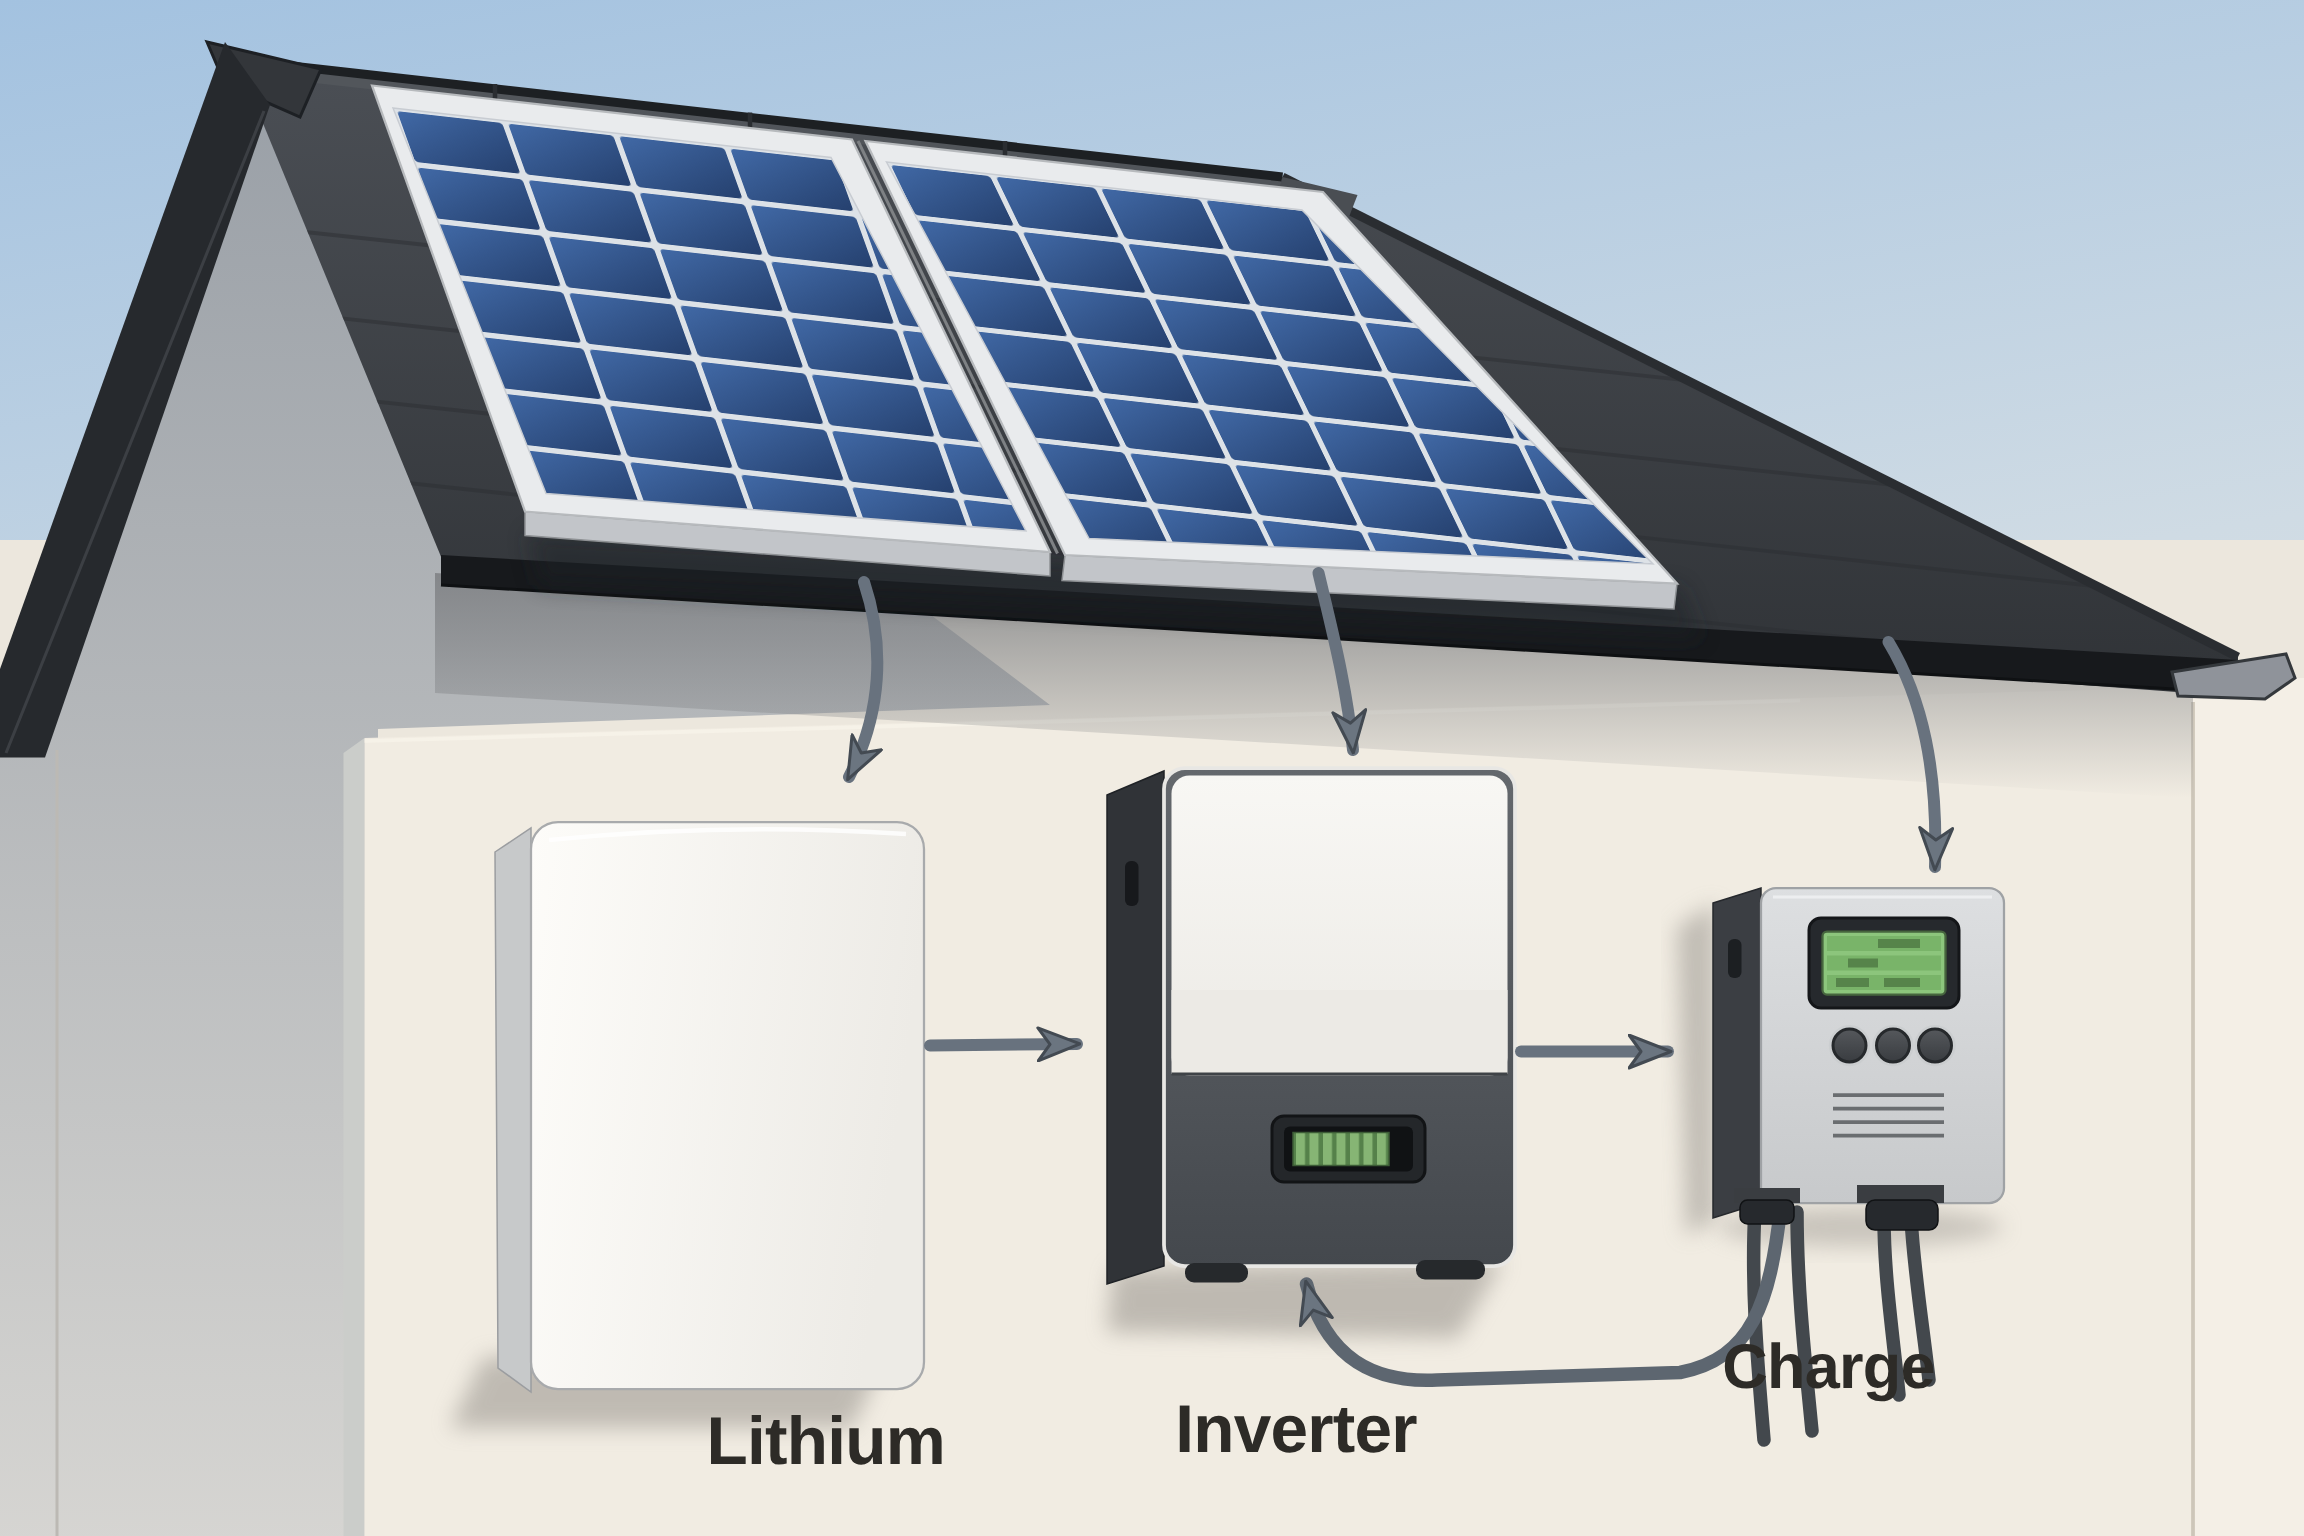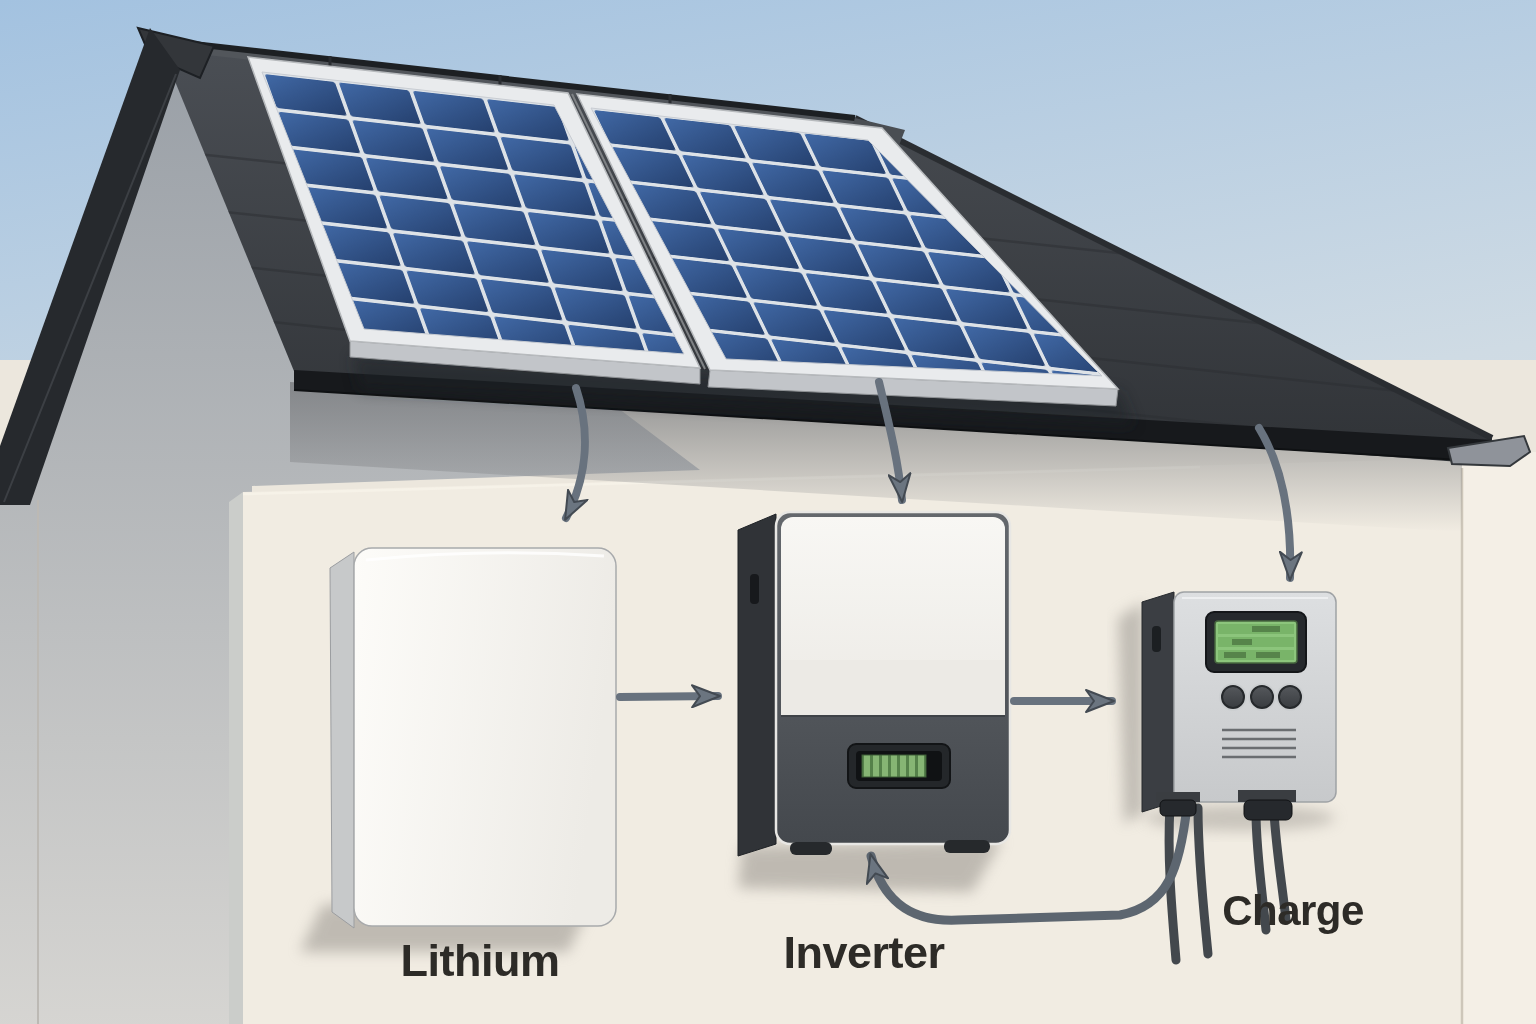--- a/index.html
+++ b/index.html
@@ -1,23 +1,23 @@
 <!DOCTYPE html>
 <html><head>
 <meta charset="utf-8">
 <style>
   html,body{margin:0;padding:0;background:#888;}
   .stage{position:relative;width:1536px;height:1024px;overflow:hidden;
          font-family:"Liberation Sans",sans-serif;}
   .stage svg{position:absolute;left:0;top:0;}
   .diagram-label{position:absolute;color:#2d2b27;font-weight:600;
                  text-align:center;letter-spacing:-0.5px;line-height:1.04;}
-  .label-battery{left:330px;top:938px;width:300px;font-size:45px;}
+  .label-battery{left:330px;top:938px;width:300px;font-size:45px;text-align:right;}
   .label-inverter{left:714px;top:930px;width:300px;font-size:45px;}
-  .label-controller{left:1143px;top:888px;width:300px;font-size:42px;line-height:1.08;}
+  .label-controller{left:1069px;top:888px;width:300px;font-size:42px;line-height:1.08;}
 </style>
 </head>
 <body>
 
 <div class="stage">
 <svg width="1536" height="1024" viewBox="0 0 1536 1024">
   <defs>
     <linearGradient id="skyGrad" x1="0" y1="0" x2="0.25" y2="1">
       <stop offset="0" stop-color="#a3c2e0"></stop>
       <stop offset="0.55" stop-color="#cfdbe4"></stop>

